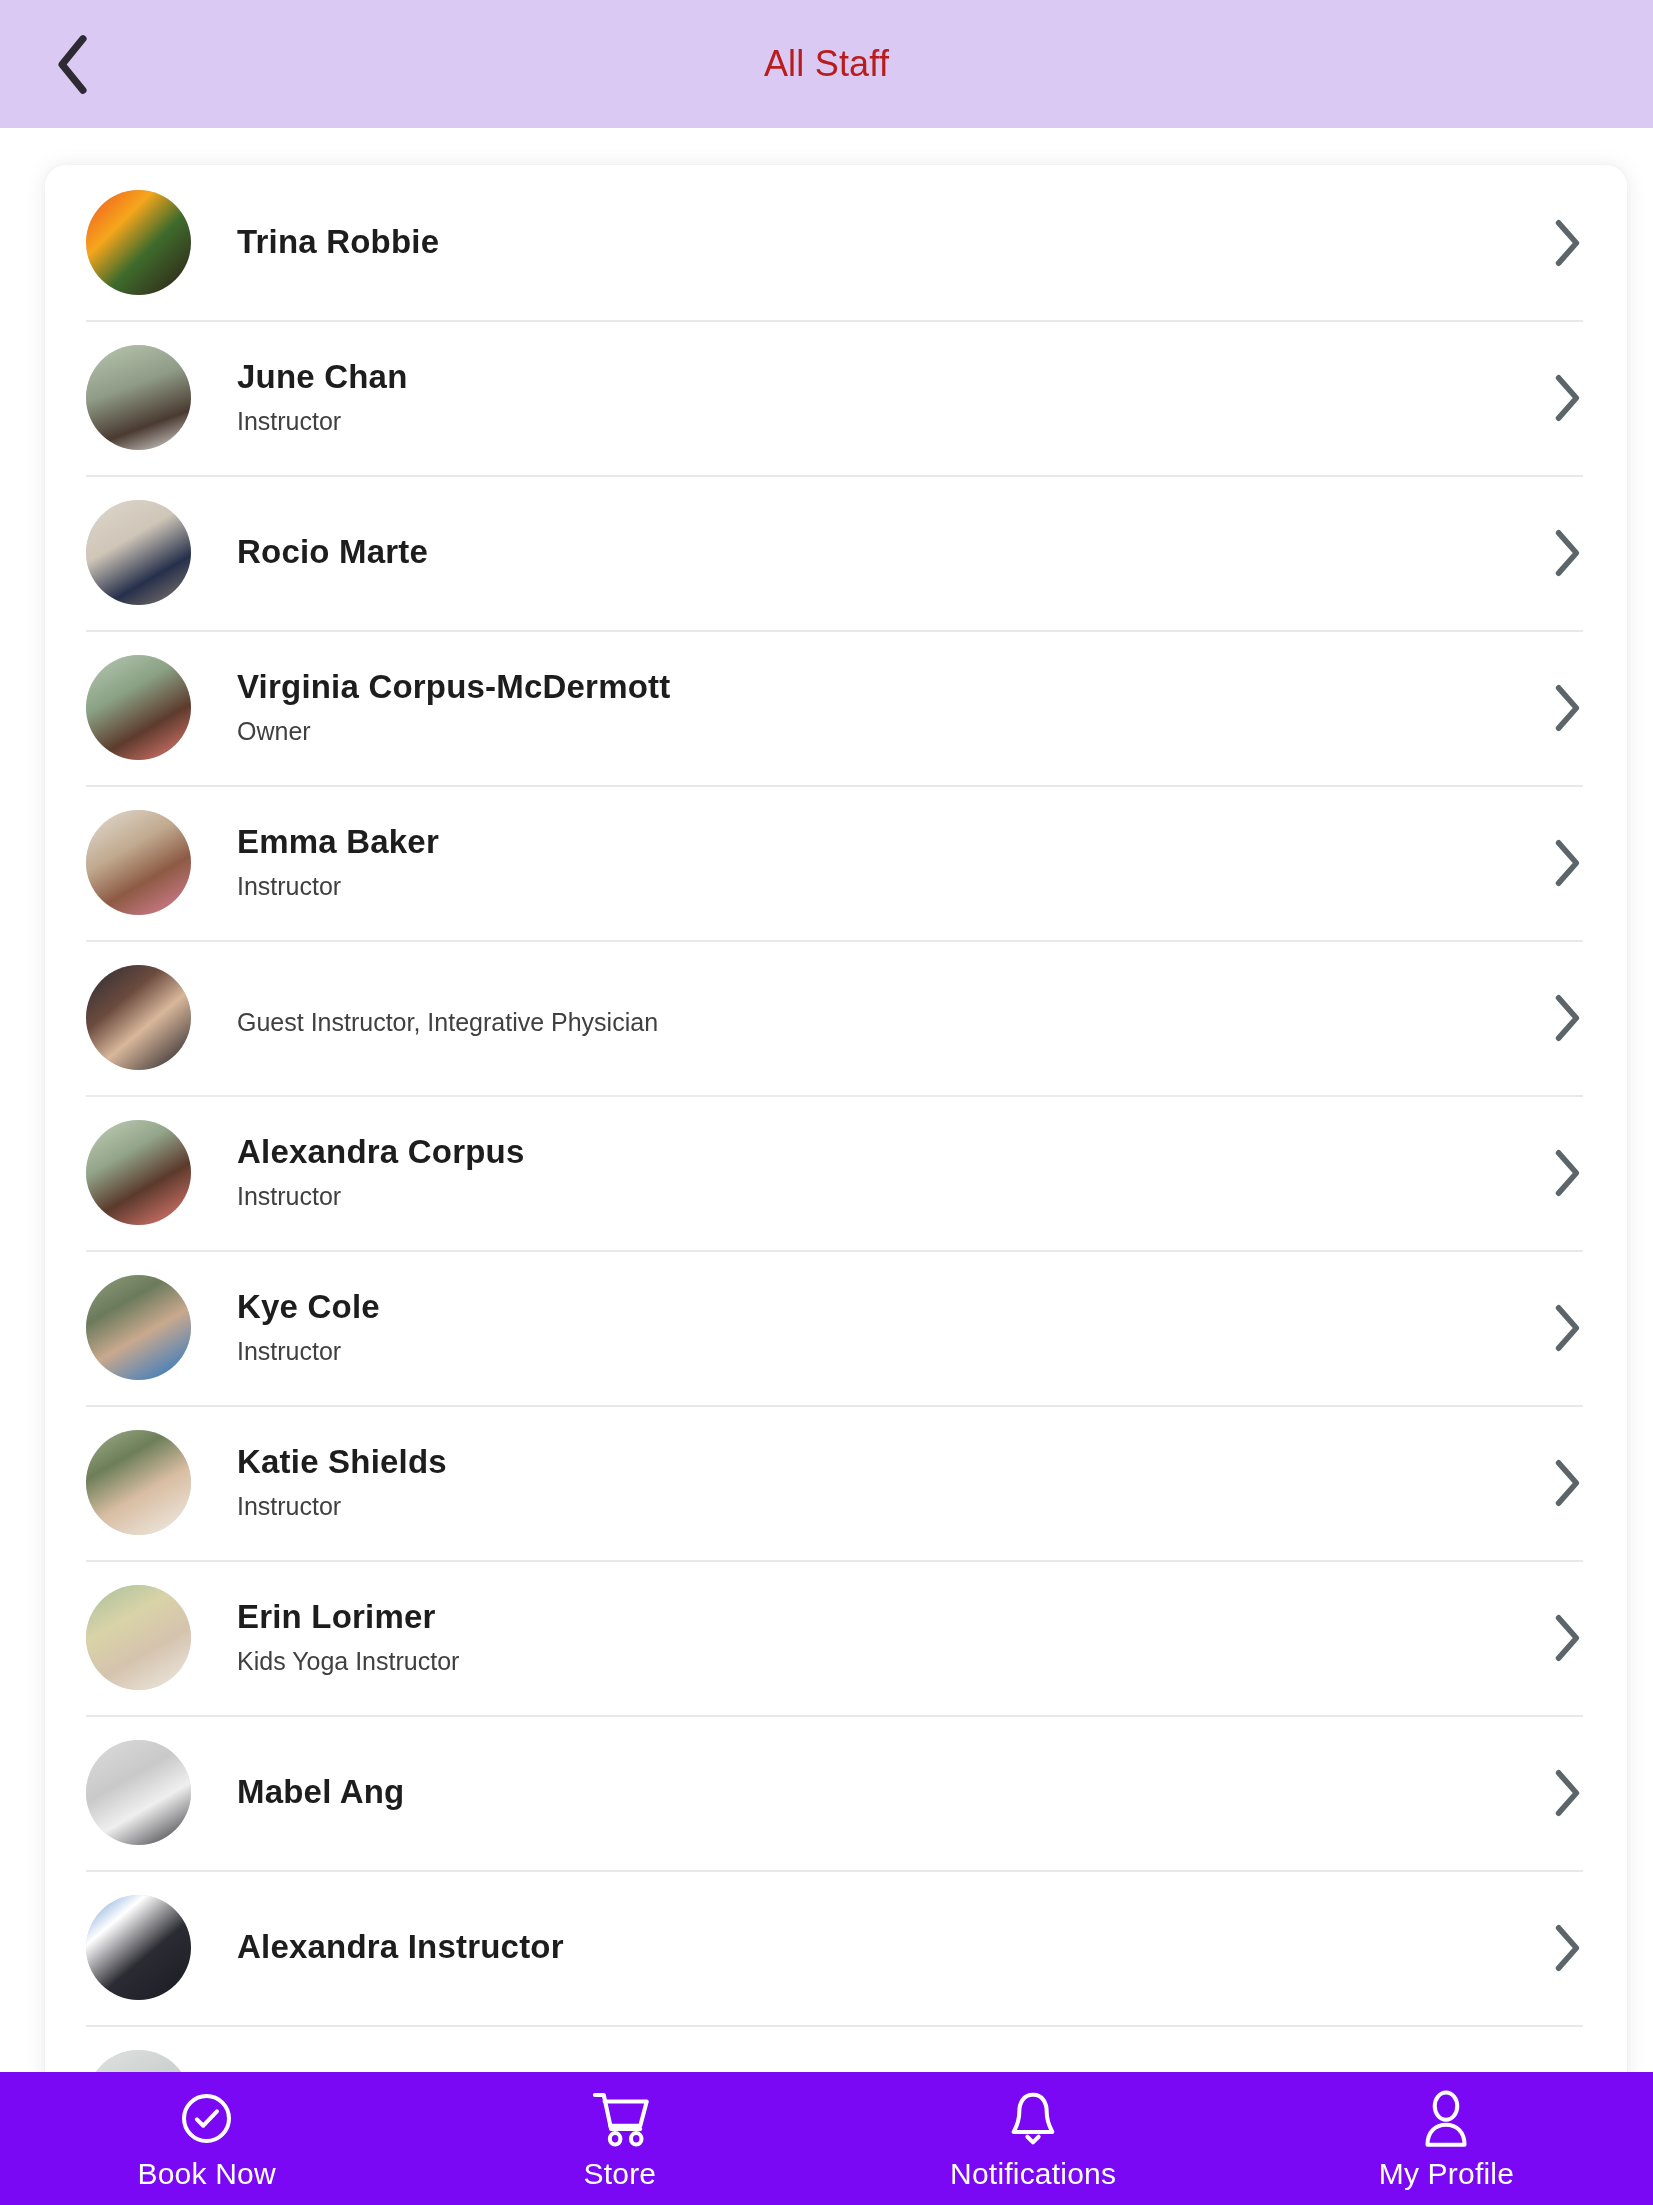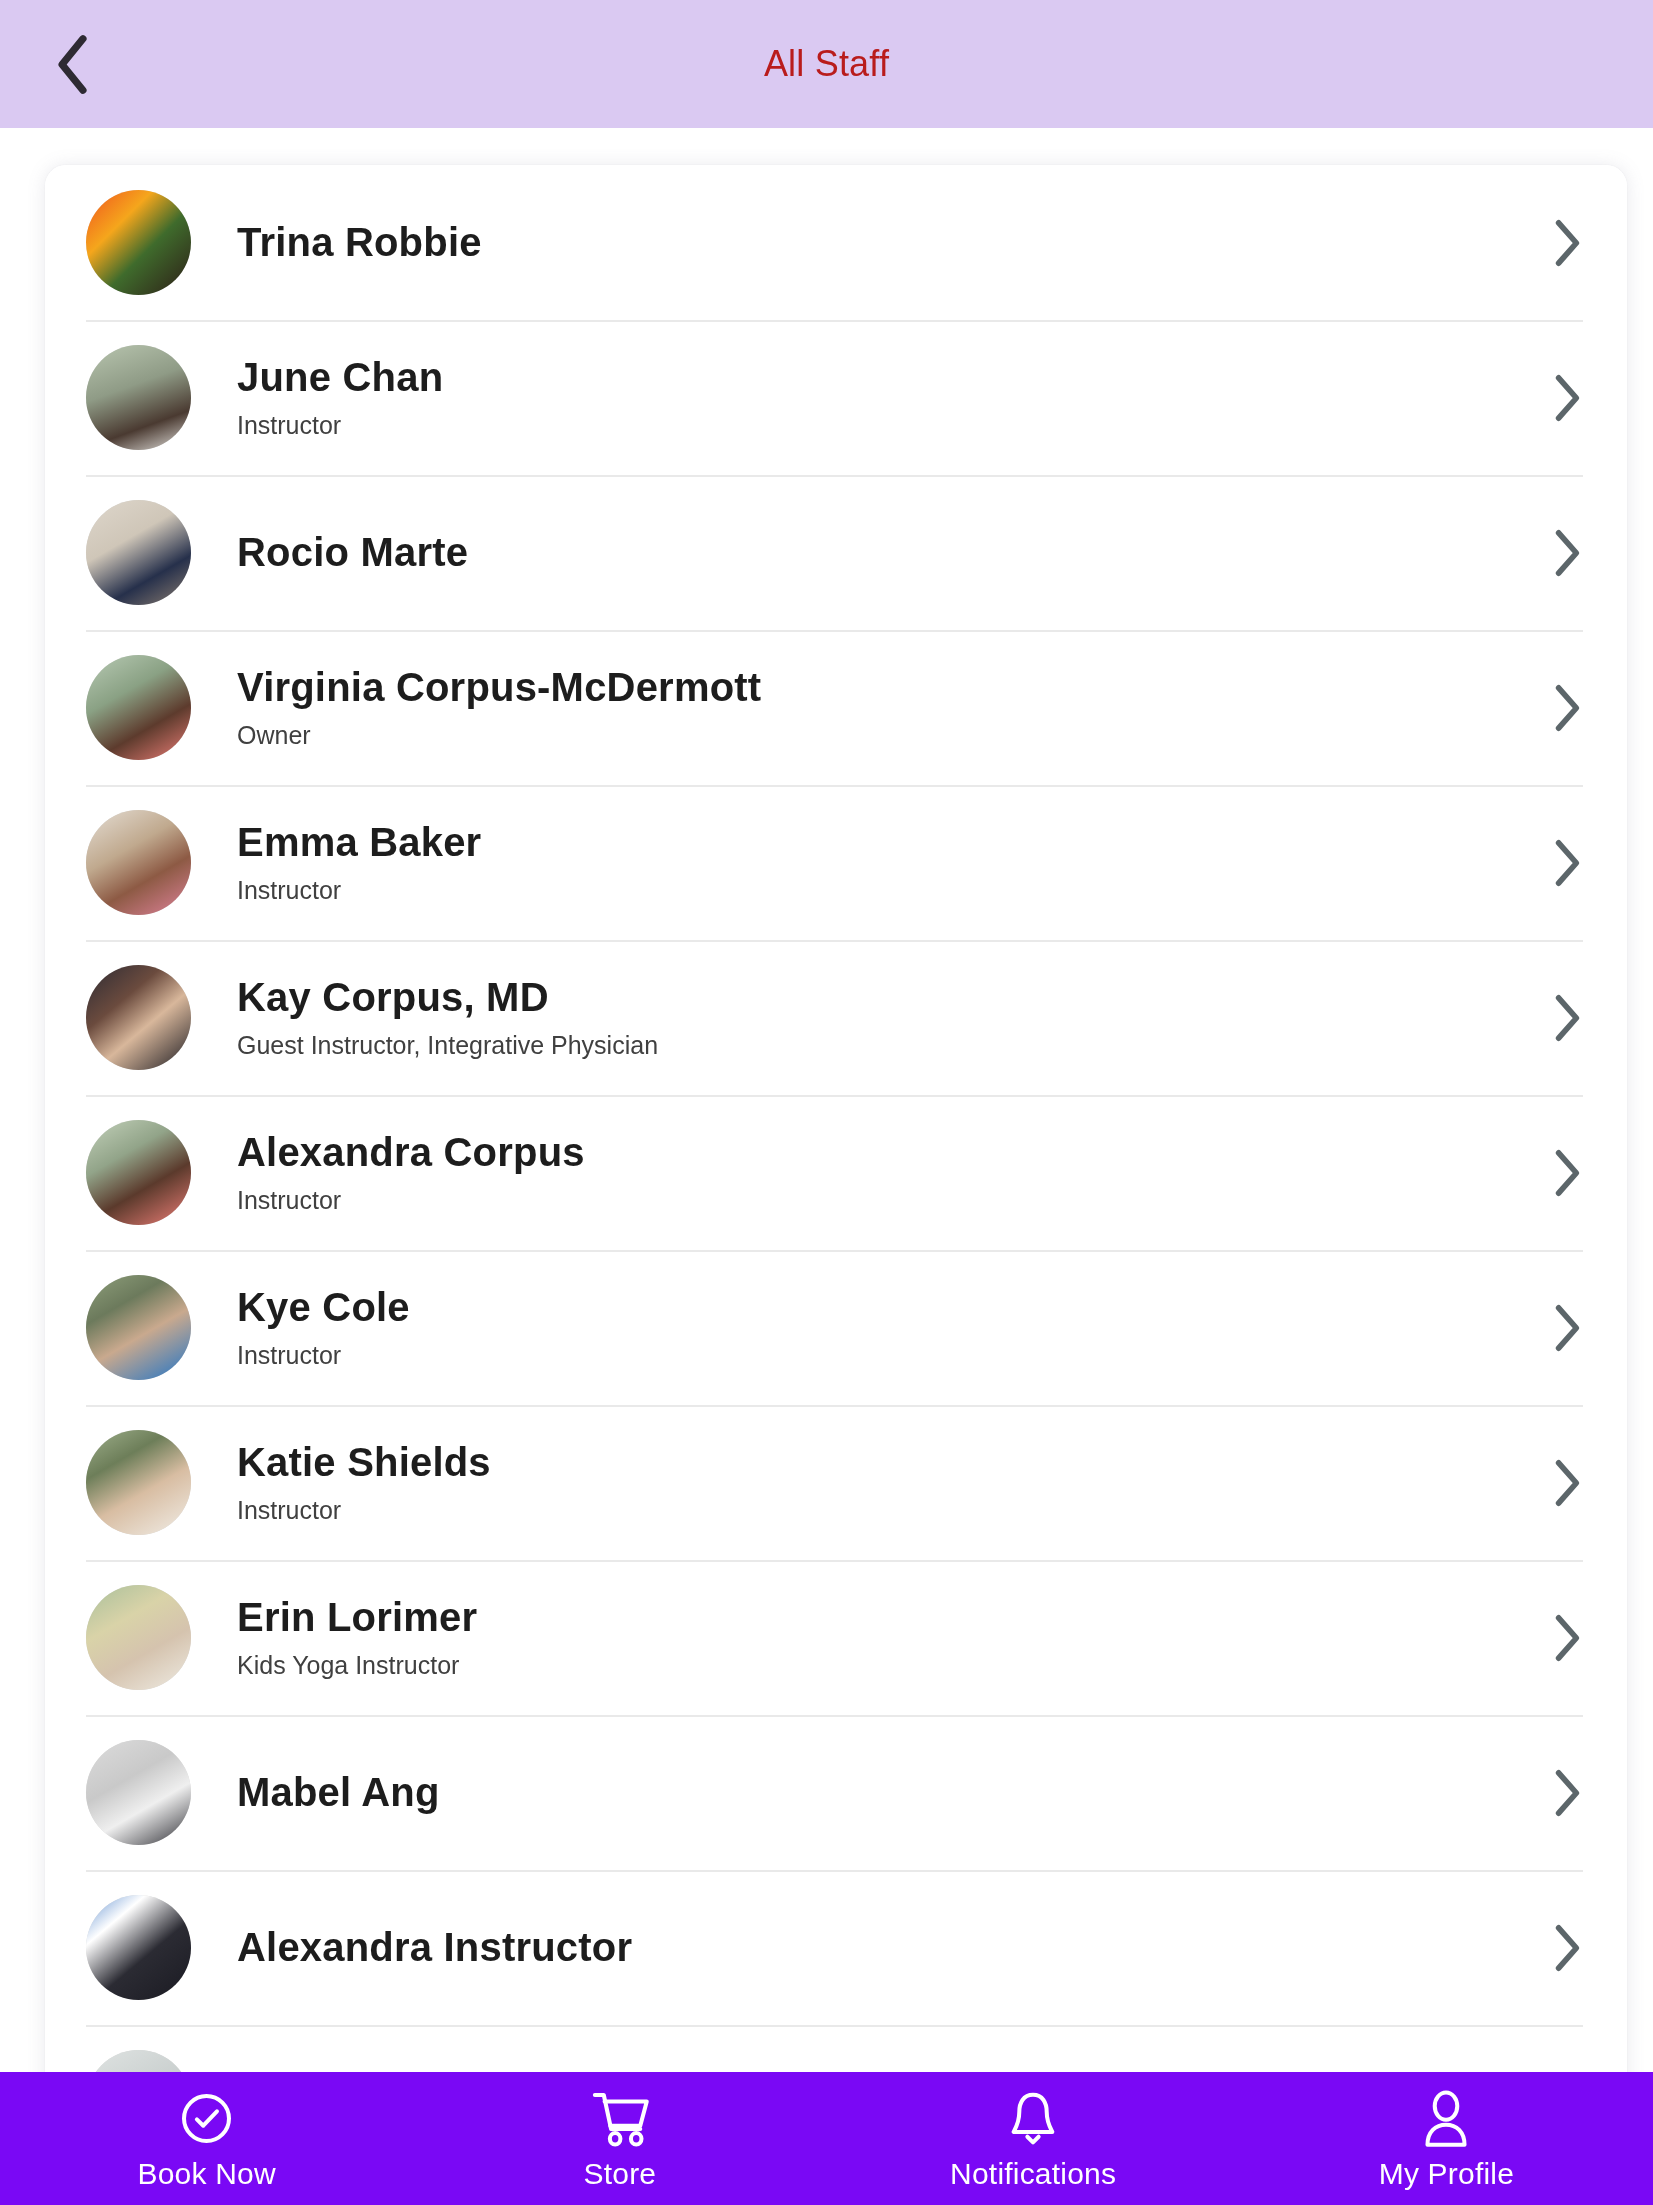--- a/index.html
+++ b/index.html
@@ -112,21 +112,21 @@
 
   .row-text {
     flex: 1;
     padding-left: 46px;
     display: flex;
     flex-direction: column;
     justify-content: center;
     min-width: 0;
   }
   .staff-name {
-    font-size: 40px;
+    font-size: 33px;
     font-weight: bold;
     color: #1d1d1d;
     line-height: 1.12;
     letter-spacing: 0.2px;
     white-space: nowrap;
   }
   .staff-title {
     font-size: 25px;
     font-weight: normal;
     color: #404040;
@@ -262,21 +262,20 @@
             <svg width="31" height="50" viewBox="0 0 38 62" fill="none">
               <path d="M8 6 L30 31 L8 56" stroke="#5c666a" stroke-width="7" stroke-linecap="round" stroke-linejoin="round"></path>
             </svg>
           </div>
         </div>
         <div class="staff-row">
           <div class="avatar">
             <div class="photo" style="background: linear-gradient(140deg, rgb(43, 42, 51) 0%, rgb(107, 75, 62) 34%, rgb(216, 183, 155) 58%, rgb(27, 26, 33) 100%);"></div>
           </div>
           <div class="row-text">
-            <div class="staff-name">Kay Corpus, MD</div>
             <div class="staff-title">Guest Instructor, Integrative Physician</div>
           </div>
           <div class="row-chevron">
             <svg width="31" height="50" viewBox="0 0 38 62" fill="none">
               <path d="M8 6 L30 31 L8 56" stroke="#5c666a" stroke-width="7" stroke-linecap="round" stroke-linejoin="round"></path>
             </svg>
           </div>
         </div>
         <div class="staff-row">
           <div class="avatar">

